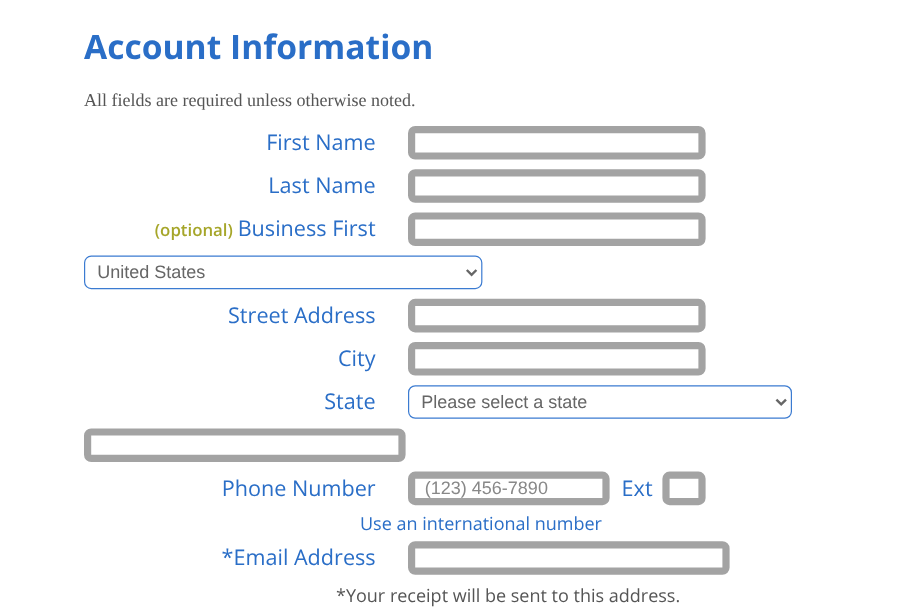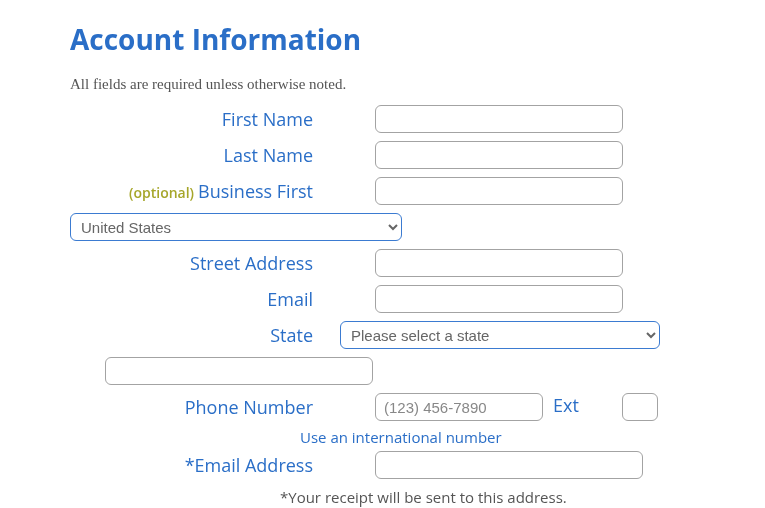--- a/index.html
+++ b/index.html
@@ -39,32 +39,32 @@
       align-items: baseline;
       gap: 4px;
     }
     .optional {
       color: #a6a62a;
       font-size: 14px;
       font-weight: 600;
     }
     .input-col {
       display: flex;
+      align-items: center;
       gap: 8px;
     }
     input[type="text"] {
       height: 28px;
-      border: 1px solid #a3a3a3;
+      border: 6px solid #a3a3a3;
       border-radius: 6px;
       padding: 2px 8px;
       font-size: 15px;
       color: #555;
       outline: none;
       background: #fff;
-      margin-left: 35px;
     }
     .w-std { width: 248px; }
     .w-country { width: 332px; }
     .w-state { width: 320px; }
     .w-zip { width: 268px; }
     .w-phone { width: 168px; }
     .w-ext { width: 36px; }
     .w-email { width: 268px; }
     select {
       height: 28px;
@@ -143,21 +143,21 @@
   <div class="label-col">
       <span>Street Address</span>
     </div>
   <div class="input-col">
       <input type="text" class="w-std" style="">
     </div>
 </div>
 
 <div class="form-row">
   <div class="label-col">
-      <span>Email</span>
+      <span>City</span>
     </div>
   <div class="input-col">
       <input type="text" class="w-std" style="">
     </div>
 </div>
 
 <div class="form-row">
   <div class="label-col">
       <span>State</span>
     </div>

